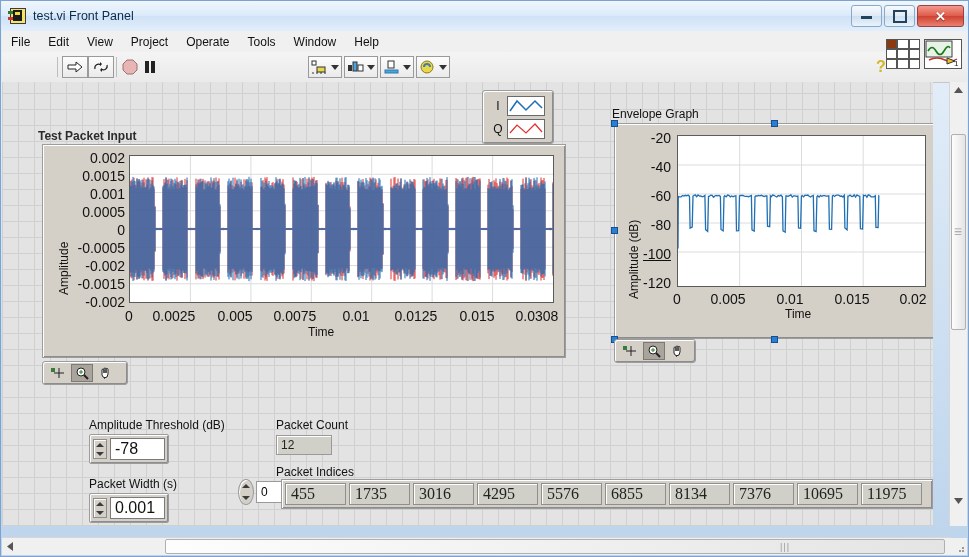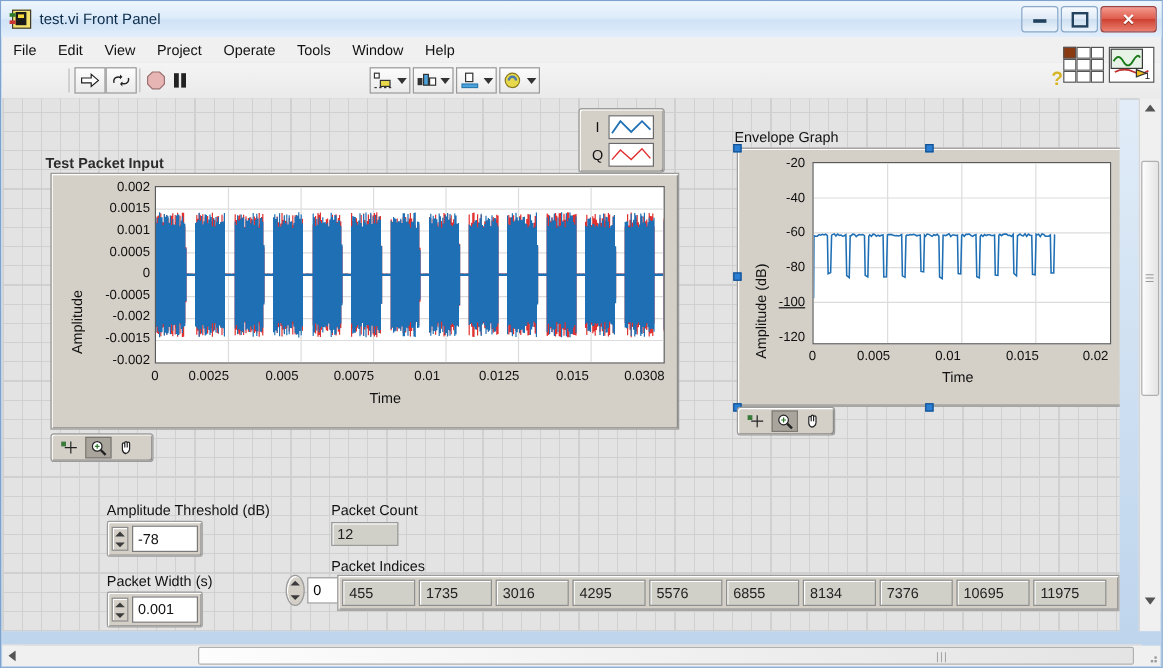--- a/index.html
+++ b/index.html
@@ -74,21 +74,21 @@
           overflow:hidden;}
 
   .lbl{position:absolute;font-size:12px;color:#111;white-space:nowrap;}
   .lbl.bold{font-weight:bold;color:#2c2c2c;}
 
   
   .graphframe{position:absolute;background:#d4d0c8;
               border:1px solid #9c9c9c;box-sizing:border-box;
               box-shadow:inset 1px 1px 0 #fff, inset -1px -1px 0 #8d8d8d;}
   .plotarea{position:absolute;background:#fff;border:1px solid #5b5b5b;box-sizing:border-box;overflow:hidden;}
-  .ytick,.xtick{position:absolute;font-size:11px;color:#111;white-space:nowrap;}
+  .ytick,.xtick{position:absolute;font-size:14px;color:#111;white-space:nowrap;}
   .ytick{text-align:right;}
   .xtick{text-align:center;}
   .axistitle{position:absolute;font-size:12px;color:#111;}
   .yaxistitle{transform-origin:0 0;transform:rotate(-90deg);white-space:nowrap;}
 
   
   .legend{position:absolute;background:#d4d0c8;border:1px solid #9c9c9c;
           box-sizing:border-box;box-shadow:inset 1px 1px 0 #fff, inset -1px -1px 0 #8d8d8d;
           border-radius:3px;}
   .legrow{position:absolute;display:flex;align-items:center;}
@@ -110,37 +110,37 @@
   
   .numctl{position:absolute;background:#d4d0c8;border:1px solid #9c9c9c;box-sizing:border-box;
           box-shadow:inset 1px 1px 0 #fff, inset -1px -1px 0 #8d8d8d;
           display:flex;align-items:center;padding:3px;border-radius:2px;}
   .spin{width:14px;height:20px;background:#d4d0c8;border:1px solid #8d8d8d;box-sizing:border-box;
         display:flex;flex-direction:column;align-items:center;justify-content:space-around;
         box-shadow:inset 1px 1px 0 #fff;}
   .tri-u{width:0;height:0;border-left:4px solid transparent;border-right:4px solid transparent;border-bottom:4px solid #3b3b3b;}
   .tri-d{width:0;height:0;border-left:4px solid transparent;border-right:4px solid transparent;border-top:4px solid #3b3b3b;}
   .numfield{flex:1;height:22px;background:#fff;border:1px solid #7a7a7a;box-sizing:border-box;
-            margin-left:3px;display:flex;align-items:center;padding-left:4px;font-size:12px;color:#111;}
+            margin-left:3px;display:flex;align-items:center;padding-left:4px;font-size:16px;color:#111;}
   .indfield{position:absolute;background:#d0d0c8;border:1px solid #9a9a9a;box-sizing:border-box;
             box-shadow:inset 1px 1px 0 #fff;display:flex;align-items:center;
             padding-left:4px;font-size:12px;color:#222;}
 
   
   .arr-index{position:absolute;display:flex;align-items:center;}
   .arr-spin{width:16px;height:26px;background:#d4d0c8;border:1px solid #9a9a9a;box-sizing:border-box;
             border-radius:8px/13px;display:flex;flex-direction:column;align-items:center;justify-content:space-around;
             box-shadow:inset 1px 1px 0 #fff;}
   .arr-idxval{width:28px;height:22px;background:#fff;border:1px solid #9a9a9a;box-sizing:border-box;
               margin-left:2px;display:flex;align-items:center;padding-left:4px;font-size:12px;}
   .arr-body{position:absolute;background:#d4d0c8;border:1px solid #9c9c9c;box-sizing:border-box;
             box-shadow:inset 1px 1px 0 #fff, inset -1px -1px 0 #8d8d8d;display:flex;align-items:center;padding:3px;}
   .arr-cell{width:61px;height:22px;background:#d0d0c8;border:1px solid #8f8f8f;box-sizing:border-box;
             box-shadow:inset 1px 1px 0 #fff;display:flex;align-items:center;padding-left:5px;
-            font-size:12px;color:#222;margin-right:3px;}
+            font-size:16px;color:#222;margin-right:3px;font-family:Liberation Serif, serif;}
 
   
   .vscroll{position:absolute;right:1px;top:81px;width:17px;height:444px;background:#f0f0f0;border-left:1px solid #d6d6d6;}
   .hscroll{position:absolute;left:1px;bottom:1px;width:949px;height:17px;background:#f0f0f0;border-top:1px solid #d6d6d6;}
   .sb-arrow{position:absolute;display:flex;align-items:center;justify-content:center;
             width:17px;height:17px;background:#f0f0f0;}
   .sb-thumb{position:absolute;background:linear-gradient(90deg,#fdfdfd,#e4e4e4);
             border:1px solid #b0b0b0;box-sizing:border-box;border-radius:2px;
             display:flex;align-items:center;justify-content:center;}
   .grip{font-size:9px;color:#9a9a9a;letter-spacing:1px;}

